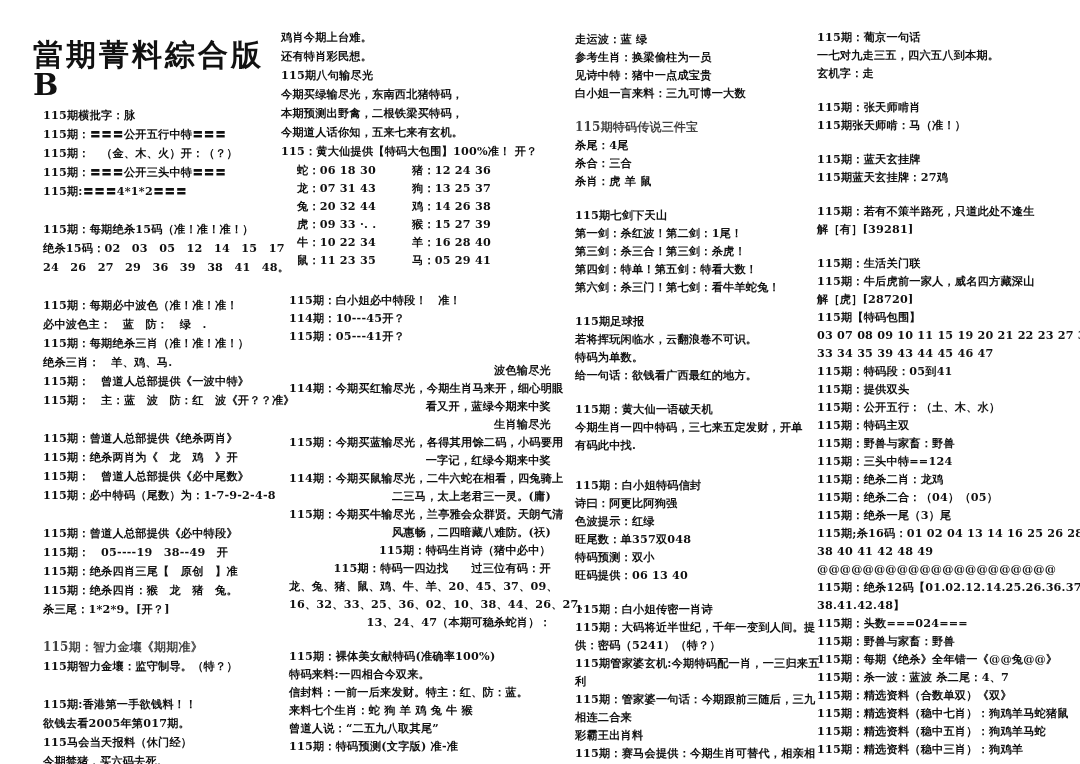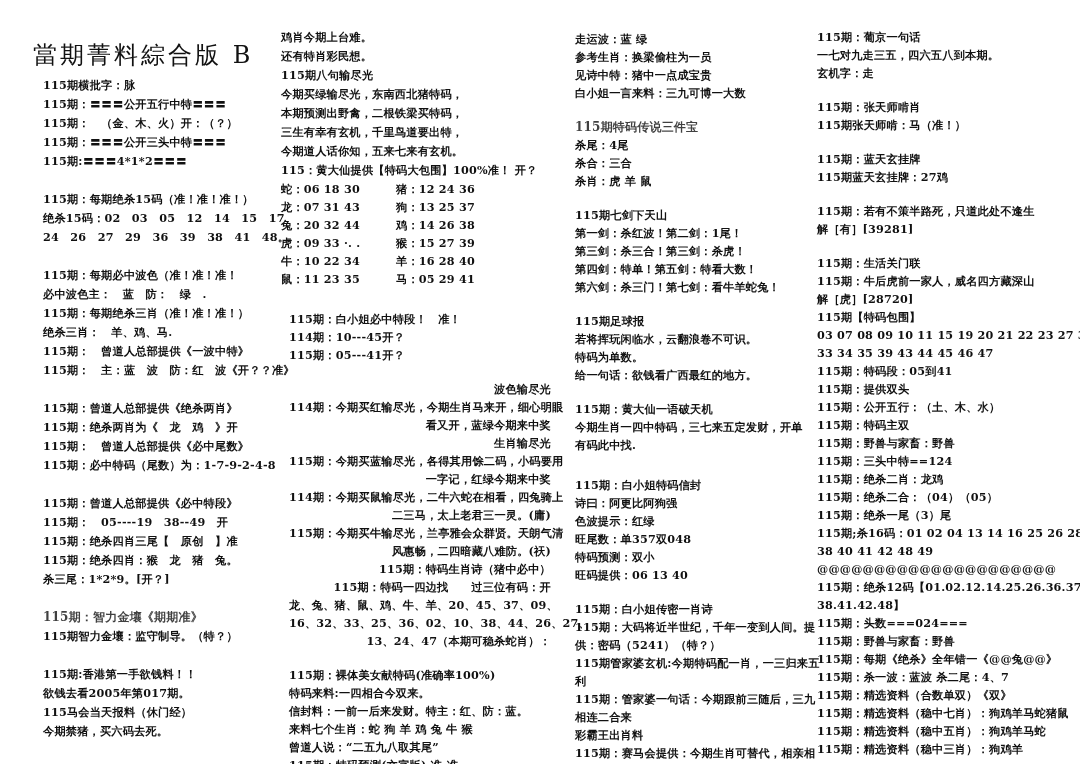--- a/index.html
+++ b/index.html
@@ -6,24 +6,24 @@
   body {
     width:1080px; height:764px; overflow:hidden; position:relative;
     font-family: "DejaVu Serif", "Liberation Serif", serif;
     color:#111; font-weight:bold;
   }
   .col { position:absolute; top:0; }
   .line { font-size:11.2px; line-height:19px; white-space:nowrap; letter-spacing:0.2px; }
   .line.tight { line-height:18px; }
   .gap { height:19px; }
   .title {
-    font-size:24px; font-weight:normal; letter-spacing:3px;
+    font-size:30px; font-weight:bold; letter-spacing:3px;
     font-family: "DejaVu Serif", serif; line-height:30px; margin-bottom:6px;
   }
-  .grid2 { display:grid; grid-template-columns: 115px 140px; }
+  .grid2 { display:grid; grid-template-columns: 115px 140px; margin-left: 16px; }
   .small { font-size:12px; opacity:0.8; }
 </style>
 </head>
 <body>
 
 <div class="col" style="left:33px; top:40px; width:240px;">
   <div class="title">當期菁料綜合版 B</div>
   <div style="padding-left:10px;">
     <div class="line">115期横批字：脉</div>
     <div class="line">115期：〓〓〓公开五行中特〓〓〓</div>
@@ -64,21 +64,20 @@
   </div>
 </div>
 
 <div class="col" style="left:281px; top:28px; width:270px;">
   <div>
     <div class="line">鸡肖今期上台难。</div>
     <div class="line">还有特肖彩民想。</div>
     <div class="line">115期八句输尽光</div>
     <div class="line">今期买绿输尽光，东南西北猪特码，</div>
     <div class="line">本期预测出野禽，二根铁梁买特码，</div>
-    <div class="line">三生有幸有玄机，千里鸟道要出特，</div>
     <div class="line">今期道人话你知，五来七来有玄机。</div>
     <div class="line">115：黄大仙提供【特码大包围】100%准！ 开？</div>
   </div>
   <div class="grid2">
     <div class="line tight">蛇：06 18 30</div>
     <div class="line tight">猪：12 24 36</div>
     <div class="line tight">龙：07 31 43</div>
     <div class="line tight">狗：13 25 37</div>
     <div class="line tight">兔：20 32 44</div>
     <div class="line tight">鸡：14 26 38</div>

